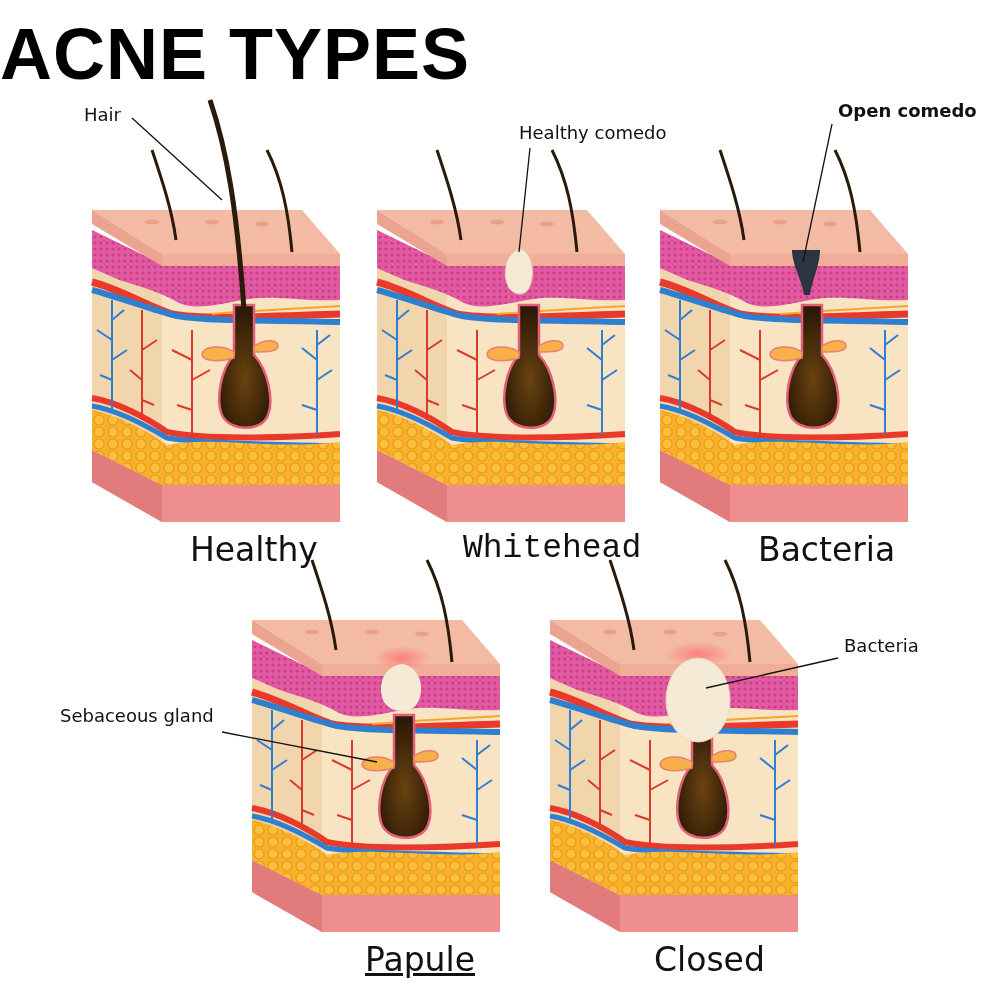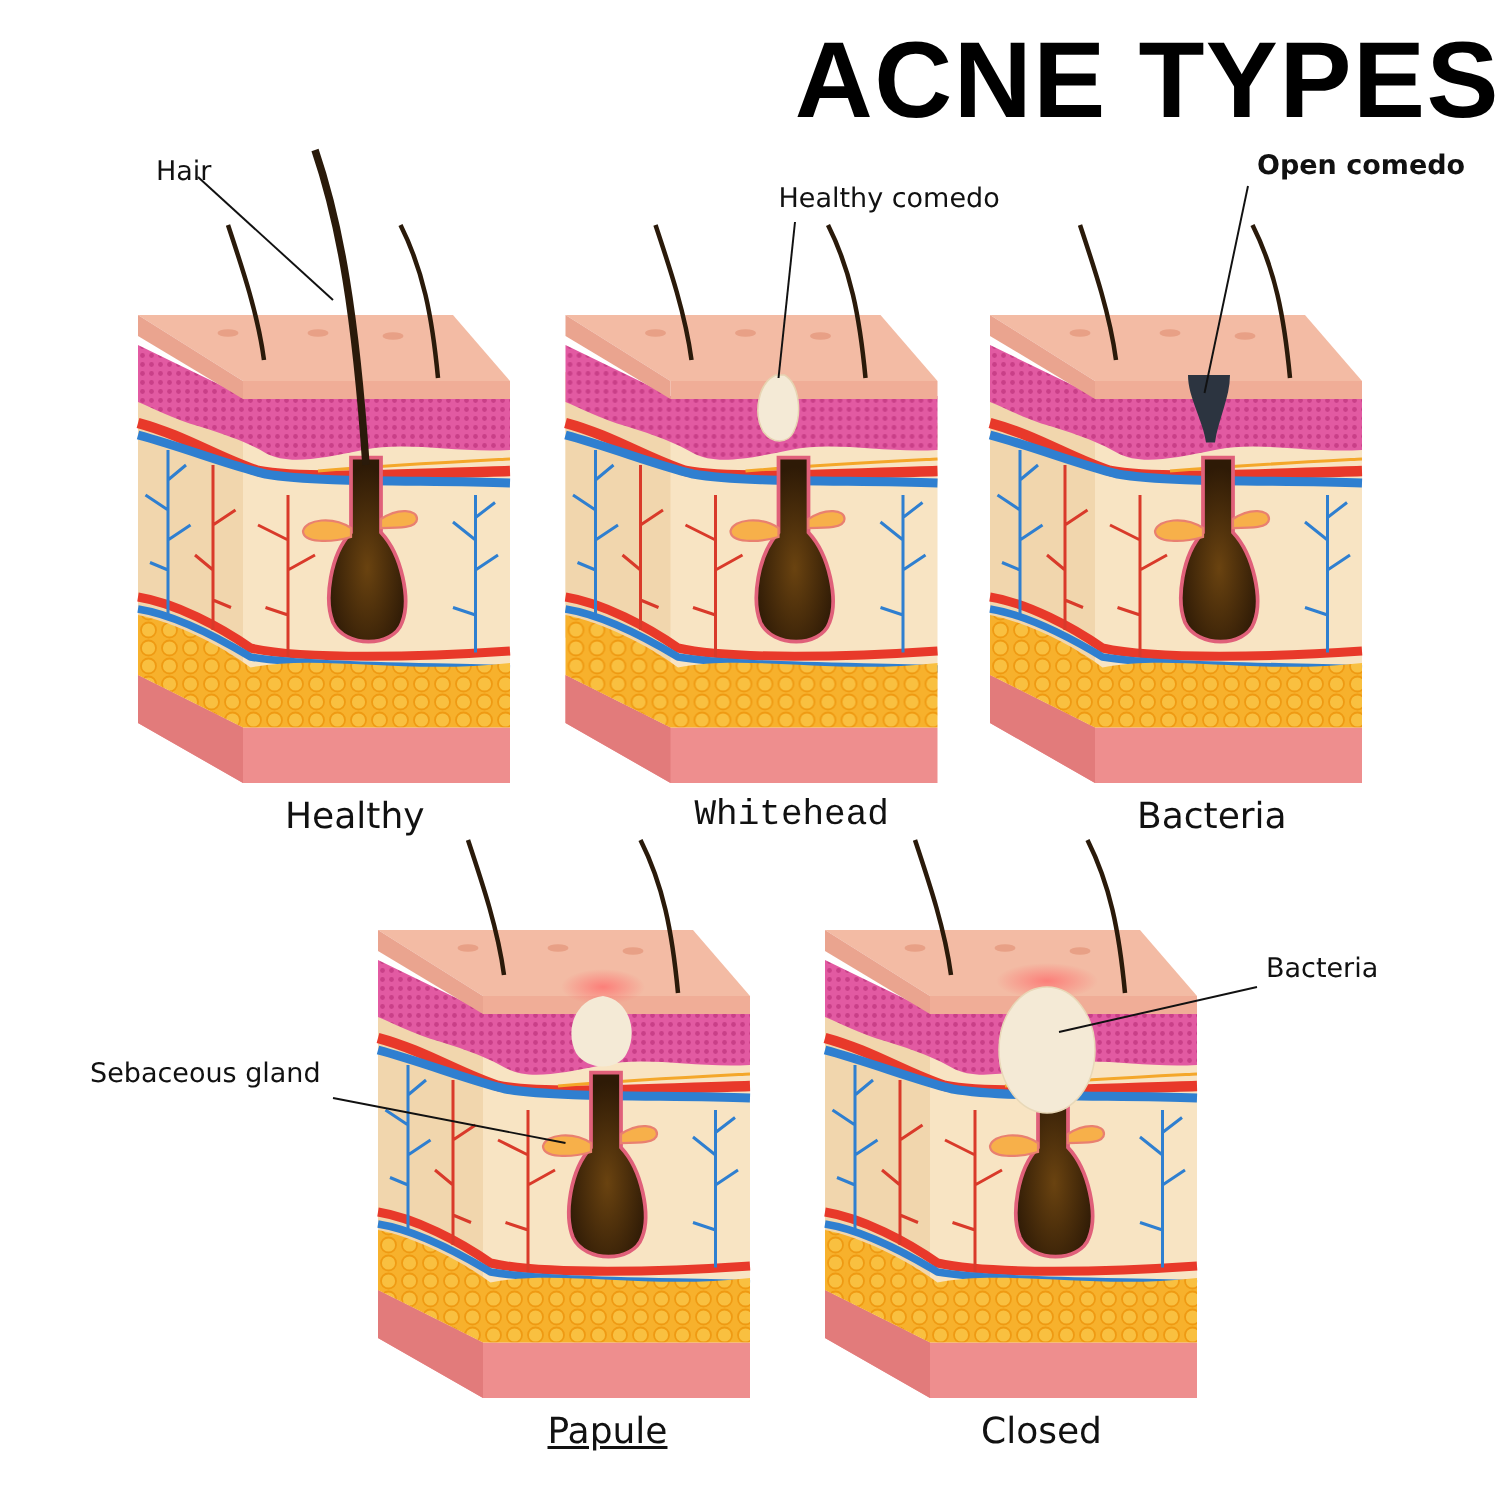--- a/index.html
+++ b/index.html
@@ -1,21 +1,21 @@
 <!DOCTYPE html>
 <html><head>
 <meta charset="utf-8">
 <style>
   html, body { margin: 0; padding: 0; background: #ffffff; }
   body { width: 1000px; height: 1000px; position: relative; overflow: hidden;
          font-family: "DejaVu Sans", "Liberation Sans", sans-serif; color: #111; }
-  .title { position: absolute; left: 0; width: 1000px; top: 14px; text-align: right;
+  .title { position: absolute; left: 0; width: 1000px; top: 14px; text-align: left;
            font-family: "Liberation Sans", sans-serif; font-weight: 700; font-size: 72px;
            letter-spacing: 1px; color: #000; line-height: 80px; }
-  .caption { position: absolute; font-size: 24px; color: #111; white-space: nowrap;
+  .caption { position: absolute; font-size: 33px; color: #111; white-space: nowrap;
              font-family: "DejaVu Sans", sans-serif; }
   .callout { position: absolute; font-size: 18px; color: #111; white-space: nowrap;
              font-family: "DejaVu Sans", sans-serif; }
   svg.art { position: absolute; left: 0; top: 0; }
 </style>
 </head>
 <body>
 
 <div class="title">ACNE TYPES</div>
 
@@ -106,21 +106,21 @@
     <ellipse cx="148" cy="80" rx="32" ry="42" fill="#f4ead6" stroke="#e8d8b8" stroke-width="1"></ellipse>
   </g>
 
   <line x1="132" y1="118" x2="222" y2="200" stroke="#111" stroke-width="1.3"></line>
   <line x1="530" y1="148" x2="519" y2="252" stroke="#111" stroke-width="1.3"></line>
   <line x1="832" y1="124" x2="803" y2="262" stroke="#111" stroke-width="1.3"></line>
   <line x1="222" y1="732" x2="377" y2="762" stroke="#111" stroke-width="1.3"></line>
   <line x1="838" y1="658" x2="706" y2="688" stroke="#111" stroke-width="1.3"></line>
 </svg>
 
-<div class="callout" style="left:104px; top:104px;">Hair</div>
+<div class="callout" style="left:84px; top:104px;">Hair</div>
 <div class="callout" style="left:519px; top:122px;">Healthy comedo</div>
 <div class="callout" style="left:838px; top:100px;font-weight:bold;">Open comedo</div>
 <div class="callout" style="left:60px; top:705px;">Sebaceous gland</div>
 <div class="callout" style="left:844px; top:635px;">Bacteria</div>
 
 <div class="caption" style="left:190px; top:530px;">Healthy</div>
 <div class="caption" style="left:463px; top:530px;font-family:Liberation Mono, monospace;">Whitehead</div>
 <div class="caption" style="left:758px; top:530px;">Bacteria</div>
 <div class="caption" style="left:365px; top:940px;text-decoration:underline;">Papule</div>
 <div class="caption" style="left:654px; top:940px;">Closed</div>

